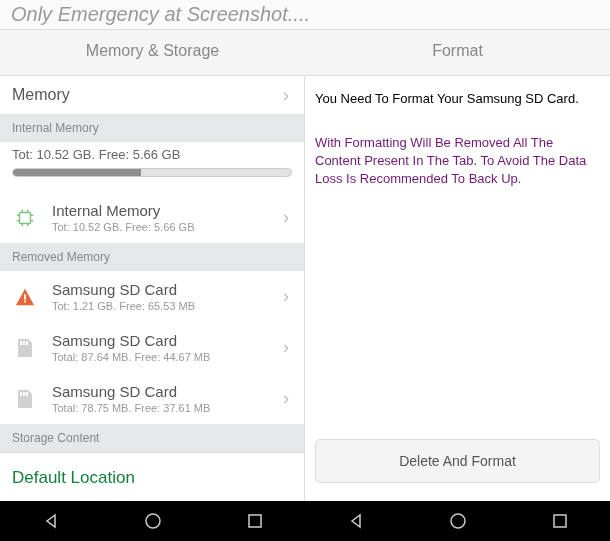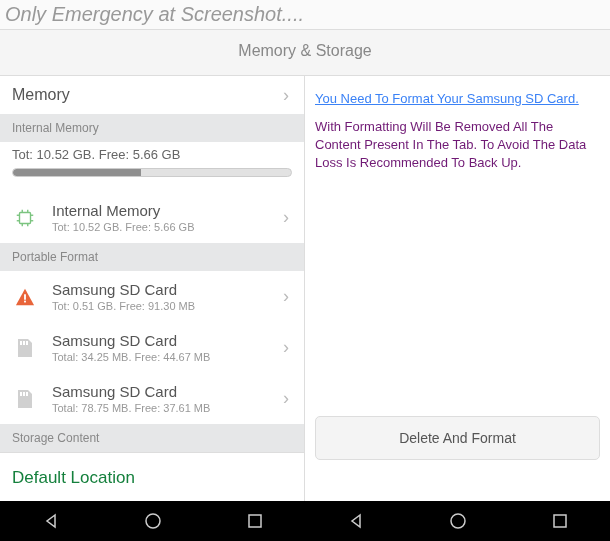--- a/index.html
+++ b/index.html
@@ -1,17 +1,17 @@
 <!DOCTYPE html>
 <html><head>
   <meta charset="utf-8">
   <style>
     * { margin: 0; padding: 0; box-sizing: border-box; font-family: Arial, sans-serif; }
     body { width: 610px; height: 541px; background: #fff; display: flex; flex-direction: column; }
-    .top-bar { height: 30px; background: #fafafa; border-bottom: 1px solid #ddd; padding: 3px 5px; font-size: 20px; color: #999; font-style: italic; overflow: hidden; }
+    .top-bar { height: 30px; background: #fafafa; border-bottom: 1px solid #ddd; padding: 3px 11px; font-size: 20px; color: #999; font-style: italic; overflow: hidden; }
     .tabs { display: flex; height: 45px; background: #f5f5f5; justify-content: center; }
     .tab { flex: 1; text-align: center; font-size: 16px; color: #888; padding: 12px 0; }
     .content { flex: 1; display: flex; border-top: 1px solid #ddd; overflow: hidden; }
     .left-pane { width: 50%; border-right: 1px solid #ddd; display: flex; flex-direction: column; }
     .right-pane { width: 50%; padding: 15px 10px; display: flex; flex-direction: column; }
     .row { display: flex; align-items: center; padding: 10px 12px; position: relative; }
     .row.clickable { cursor: pointer; }
     .section-header { background: #e6e7e8; font-size: 12px; color: #888; padding: 7px 12px; }
     .chevron { position: absolute; right: 15px; color: #bbb; font-size: 18px; }
     .memory-title { font-size: 16px; color: #555; }
@@ -20,35 +20,36 @@
     .progress { width: 100%; height: 9px; background: #e2e2e2; border-radius: 5px; border: 1px solid #ccc; overflow: hidden; }
     .progress-fill { height: 100%; background: #8f8f8f; border-radius: 5px 0 0 5px; }
     .item-row { display: flex; align-items: center; padding: 10px 12px; position: relative; }
     .item-icon { width: 26px; height: 26px; margin-right: 14px; display: flex; align-items: center; justify-content: center; }
     .item-texts { display: flex; flex-direction: column; }
     .item-title { font-size: 15px; color: #555; }
     .item-sub { font-size: 11px; color: #999; margin-top: 2px; }
     .default-row { display: flex; justify-content: space-between; align-items: center; padding: 15px 12px; border-top: 1px solid #ddd; }
     .default-label { font-size: 17px; color: #15803d; }
     .default-val { font-size: 12px; color: #999; }
-    .right-text1 { font-size: 13px; color: #3b82f6; margin-bottom: 12px; text-decoration: underline; }
+    .right-text1 { font-size: 13px; color: #000000; margin-bottom: 28px; }
     .right-text2 { font-size: 13px; color: #701a75; line-height: 1.4; }
-    .delete-btn { margin-top: auto; margin-bottom: 26px; padding: 13px; text-align: center; background: #f4f4f4; border: 1px solid #ddd; border-radius: 5px; font-size: 14px; color: #555; }
+    .delete-btn { margin-top: auto; margin-bottom: 3px; padding: 13px; text-align: center; background: #f4f4f4; border: 1px solid #ddd; border-radius: 5px; font-size: 14px; color: #555; }
     .nav-bar { height: 40px; background: #000; display: flex; }
     .nav-half { flex: 1; display: flex; justify-content: space-around; align-items: center; }
     .nav-icon { color: #ccc; }
     svg { display: block; }
   </style>
 </head>
 <body>
 
 <div class="top-bar">Only Emergency at Screenshot....</div>
 
 <div class="tabs">
   <div class="tab">Memory &amp; Storage</div>
+  <div class="tab">Format</div>
 </div>
 
 <div class="content">
   <div class="left-pane">
     <div class="row clickable">
       <span class="memory-title">Memory</span>
       <span class="chevron">›</span>
     </div>
     <div class="section-header">Internal Memory</div>
     <div class="storage-info">Tot: 10.52 GB. Free: 5.66 GB</div>
@@ -72,49 +73,49 @@
             <line x1="18" y1="15" x2="21" y2="15"></line>
           </svg>
       </div>
       <div class="item-texts">
         <span class="item-title">Internal Memory</span>
         <span class="item-sub">Tot: 10.52 GB. Free: 5.66 GB</span>
       </div>
       <span class="chevron">›</span>
     </div>
 
-    <div class="section-header">Portable Format</div>
+    <div class="section-header">Removed Memory</div>
 
     <div class="item-row clickable">
       <div class="item-icon">
         <svg width="22" height="20" viewBox="0 0 24 22">
             <path d="M12 2 L22 20 L2 20 Z" fill="#e8653a"></path>
             <rect x="11" y="8" width="2" height="6" fill="#fff"></rect>
             <rect x="11" y="15" width="2" height="2" fill="#fff"></rect>
           </svg>
       </div>
       <div class="item-texts">
         <span class="item-title">Samsung SD Card</span>
-        <span class="item-sub">Tot: 0.51 GB. Free: 91.30 MB</span>
+        <span class="item-sub">Tot: 1.21 GB. Free: 65.53 MB</span>
       </div>
       <span class="chevron">›</span>
     </div>
 
     <div class="item-row clickable">
       <div class="item-icon">
         <svg width="18" height="22" viewBox="0 0 18 22">
             <path d="M2 2 L12 2 L16 6 L16 20 L2 20 Z" fill="#d0d0d0"></path>
             <rect x="4" y="4" width="2" height="4" fill="#fff"></rect>
             <rect x="7" y="4" width="2" height="4" fill="#fff"></rect>
             <rect x="10" y="4" width="2" height="4" fill="#fff"></rect>
           </svg>
       </div>
       <div class="item-texts">
         <span class="item-title">Samsung SD Card</span>
-        <span class="item-sub">Total: 34.25 MB. Free: 44.67 MB</span>
+        <span class="item-sub">Total: 87.64 MB. Free: 44.67 MB</span>
       </div>
       <span class="chevron">›</span>
     </div>
 
     <div class="item-row clickable">
       <div class="item-icon">
         <svg width="18" height="22" viewBox="0 0 18 22">
             <path d="M2 2 L12 2 L16 6 L16 20 L2 20 Z" fill="#d0d0d0"></path>
             <rect x="4" y="4" width="2" height="4" fill="#fff"></rect>
             <rect x="7" y="4" width="2" height="4" fill="#fff"></rect>

